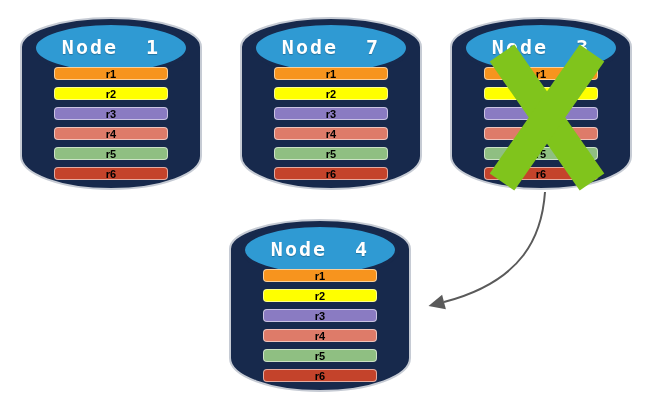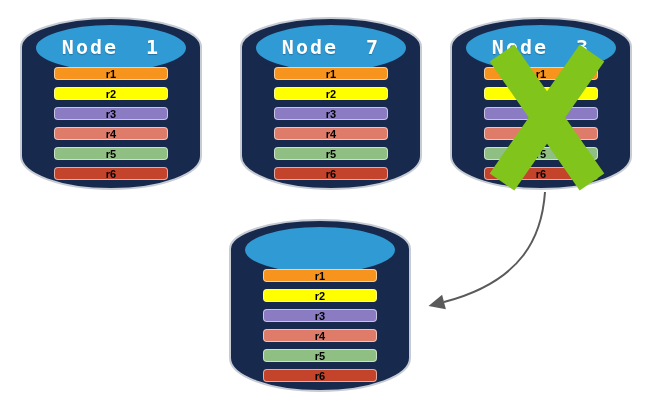--- a/index.html
+++ b/index.html
@@ -76,20 +76,21 @@
       <div class="row" style="background-color: rgb(143, 191, 130);">r5</div>
       <div class="row" style="background-color: rgb(196, 67, 43);">r6</div>
     </div>
   </div>
 
   <div class="node" style="left:229px;top:213px">
     <svg class="cyl" width="182" height="181" viewBox="0 0 182 181">
       <path class="silhouette" d="M 1,36 A 90,29 0 0 1 181,36 L 181,145 A 90,33 0 0 1 1,145 Z" fill="#17294c"></path>
       <ellipse class="top-ellipse" cx="91" cy="37" rx="77" ry="25" fill="#2f9ad3"></ellipse>
     </svg>
+    <div class="node-title" style="color: rgb(255, 255, 255);">Node  4</div>
     <div class="rows">
       <div class="row" style="background-color: rgb(247, 148, 30);">r1</div>
       <div class="row" style="background-color: rgb(255, 255, 0);">r2</div>
       <div class="row" style="background-color: rgb(138, 123, 194);">r3</div>
       <div class="row" style="background-color: rgb(222, 123, 105);">r4</div>
       <div class="row" style="background-color: rgb(143, 191, 130);">r5</div>
       <div class="row" style="background-color: rgb(196, 67, 43);">r6</div>
     </div>
   </div>
 

